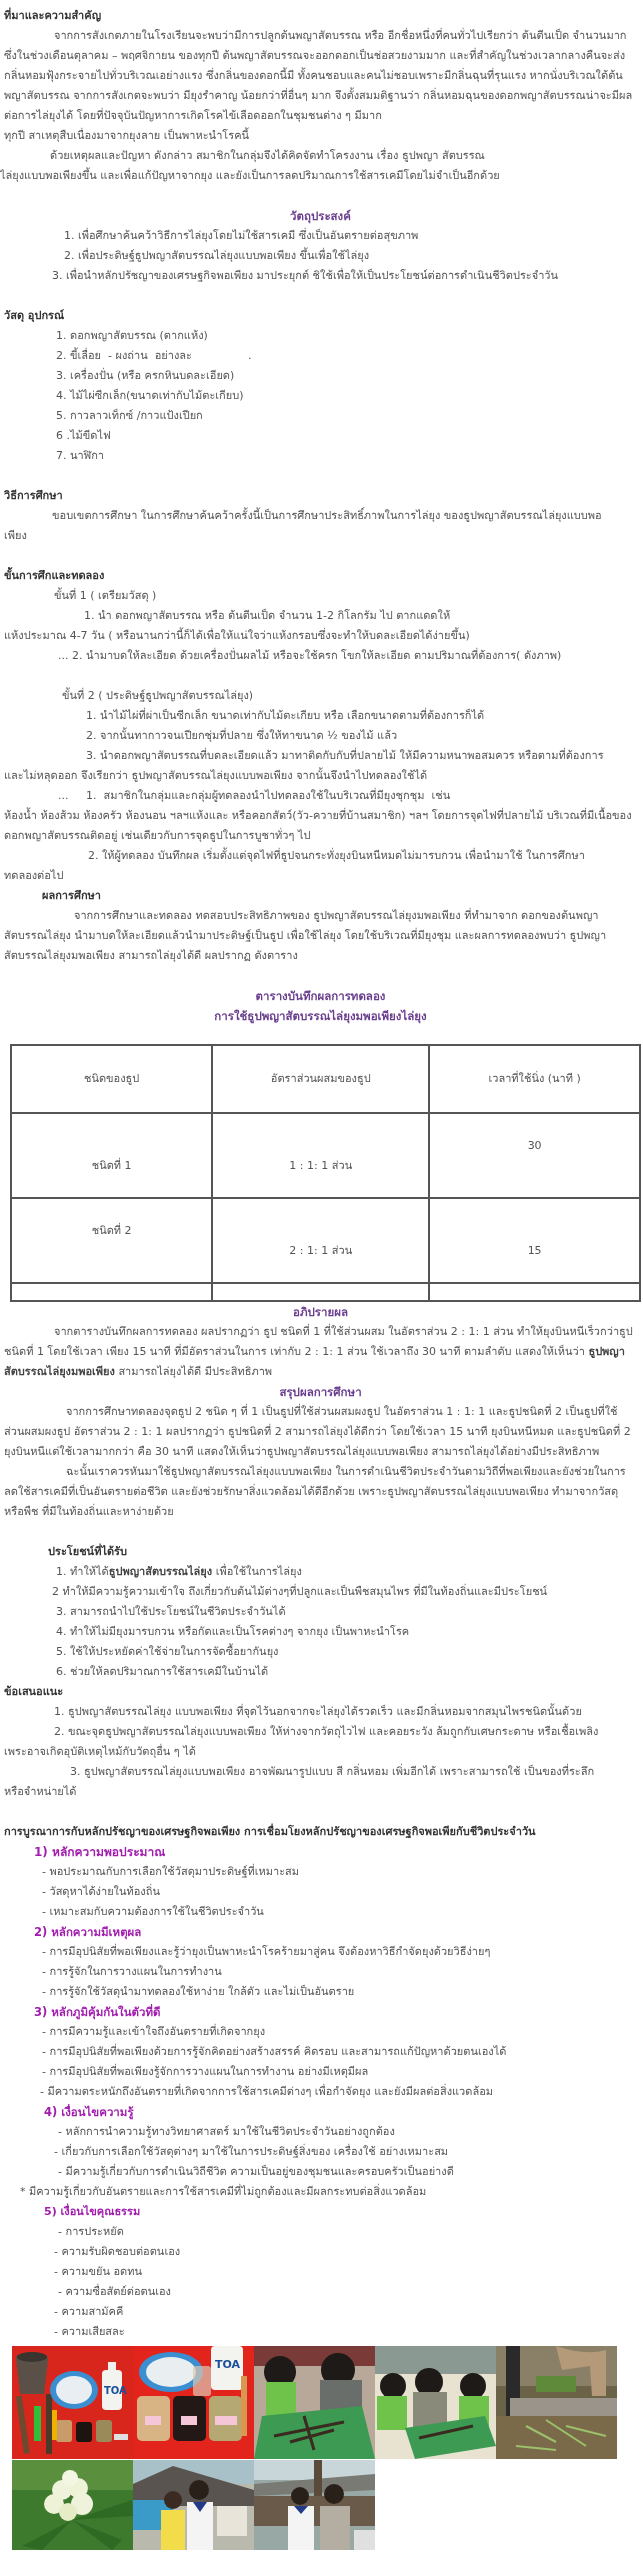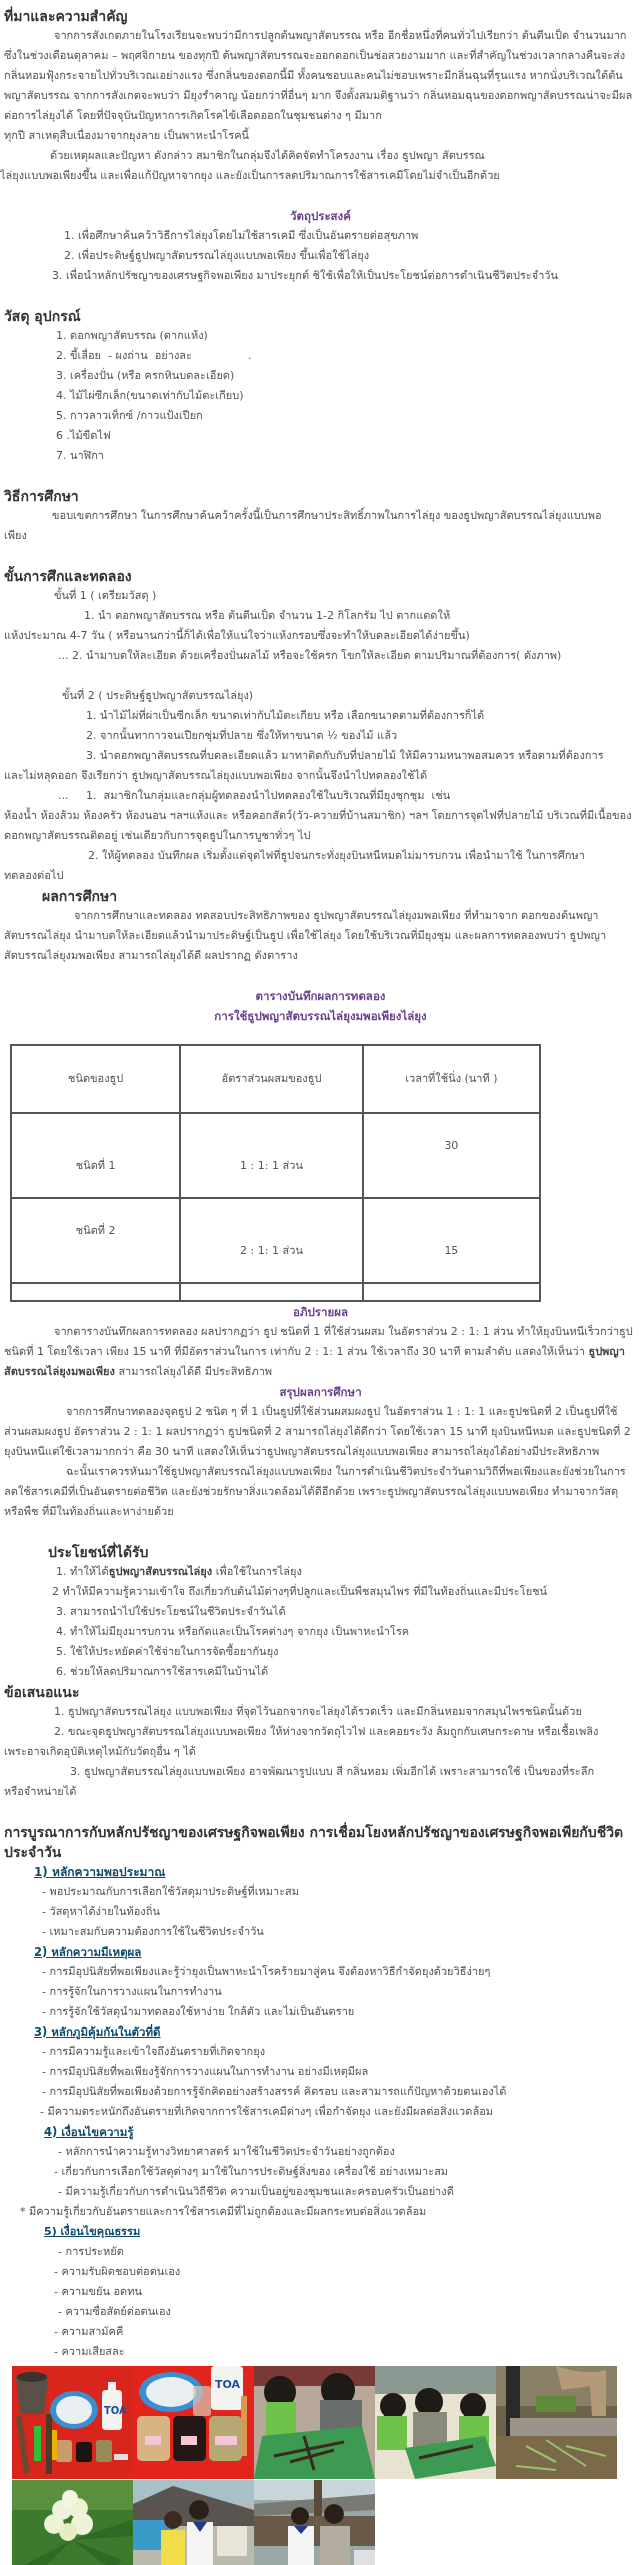--- a/index.html
+++ b/index.html
@@ -4,42 +4,42 @@
 <style>
   html, body { margin: 0; padding: 0; background: #ffffff; }
   body {
     width: 643px;
     font-family: "DejaVu Sans", "Liberation Sans", sans-serif;
     font-size: 11px;
     color: #555555;
     line-height: 20px;
   }
   .page { padding: 6px 6px 10px 4px; position: relative; }
-  .h-black { font-weight: bold; color: #333333; font-size: 14px; margin: 0; }
+  .h-black { font-weight: bold; color: #333333; font-size: 11px; margin: 0; }
   .h-purple { font-weight: bold; color: #6a3e8e; font-size: 11.5px; margin: 0; text-align: center; }
   .p { margin: 0; }
   .indent1 { text-indent: 50px; }
   .gap { height: 20px; }
   .li { margin: 0; }
   .obj1 { padding-left: 60px; }
   .obj3 { padding-left: 48px; }
   .mat { padding-left: 52px; }
   .step { padding-left: 50px; }
   .sub1 { padding-left: 82px; }
   .ben { padding-left: 52px; }
   .ben2 { padding-left: 48px; }
   .sug { padding-left: 50px; }
-  .princ { padding-left: 30px; font-weight: bold; color: #0c4a6e; font-size: 12px; text-decoration: underline; }
+  .princ { padding-left: 30px; font-weight: bold; color: #a21caf; font-size: 12px; }
   .princ-item { padding-left: 38px; }
   .princ-item3 { padding-left: 54px; }
   .note { padding-left: 16px; }
   b.inline { color: #444; }
   table.results {
     border-collapse: collapse;
-    width: 531px;
+    width: 631px;
     margin: 18px 0 0 6px;
     font-size: 11px;
     color: #555;
   }
   table.results td {
     border: 2px solid #555;
     text-align: center;
     vertical-align: middle;
   }
   table.results tr.hdr td { height: 64px; }
@@ -191,22 +191,22 @@
     <p class="li princ-item">- วัสดุหาได้ง่ายในท้องถิ่น</p>
     <p class="li princ-item">- เหมาะสมกับความต้องการใช้ในชีวิตประจำวัน</p>
 
     <p class="li princ" style="font-size:11.5px">2) หลักความมีเหตุผล</p>
     <p class="li princ-item">- การมีอุปนิสัยที่พอเพียงและรู้ว่ายุงเป็นพาหะนำโรคร้ายมาสู่คน จึงต้องหาวิธีกำจัดยุงด้วยวิธีง่ายๆ</p>
     <p class="li princ-item">-  การรู้จักในการวางแผนในการทำงาน</p>
     <p class="li princ-item">-  การรู้จักใช้วัสดุนำมาทดลองใช้หาง่าย ใกล้ตัว และไม่เป็นอันตราย</p>
 
     <p class="li princ" style="font-size:11.5px">3) หลักภูมิคุ้มกันในตัวที่ดี</p>
     <p class="li princ-item">-  การมีความรู้และเข้าใจถึงอันตรายที่เกิดจากยุง</p>
+    <p class="li princ-item">-  การมีอุปนิสัยที่พอเพียงด้วยการรู้จักคิดอย่างสร้างสรรค์  คิดรอบ และสามารถแก้ปัญหาด้วยตนเองได้</p>
     <p class="li princ-item">-  การมีอุปนิสัยที่พอเพียงรู้จักการวางแผนในการทำงาน อย่างมีเหตุมีผล</p>
-    <p class="li princ-item">-  การมีอุปนิสัยที่พอเพียงด้วยการรู้จักคิดอย่างสร้างสรรค์  คิดรอบ และสามารถแก้ปัญหาด้วยตนเองได้</p>
     <p class="li" style="padding-left:36px">- มีความตระหนักถึงอันตรายที่เกิดจากการใช้สารเคมีต่างๆ เพื่อกำจัดยุง และยังมีผลต่อสิ่งแวดล้อม</p>
 
     <p class="li princ" style="padding-left:40px; font-size:11.5px">4) เงื่อนไขความรู้</p>
     <p class="li princ-item3">- หลักการนำความรู้ทางวิทยาศาสตร์ มาใช้ในชีวิตประจำวันอย่างถูกต้อง</p>
     <p class="li" style="padding-left:50px">- เกี่ยวกับการเลือกใช้วัสดุต่างๆ มาใช้ในการประดิษฐ์สิ่งของ เครื่องใช้ อย่างเหมาะสม</p>
     <p class="li princ-item3">- มีความรู้เกี่ยวกับการดำเนินวิถีชีวิต ความเป็นอยู่ของชุมชนและครอบครัวเป็นอย่างดี</p>
     <p class="li note">*  มีความรู้เกี่ยวกับอันตรายและการใช้สารเคมีที่ไม่ถูกต้องและมีผลกระทบต่อสิ่งแวดล้อม</p>
 
     <p class="li princ" style="padding-left:40px; font-size:11px">5) เงื่อนไขคุณธรรม</p>
     <p class="li princ-item3">- การประหยัด</p>

